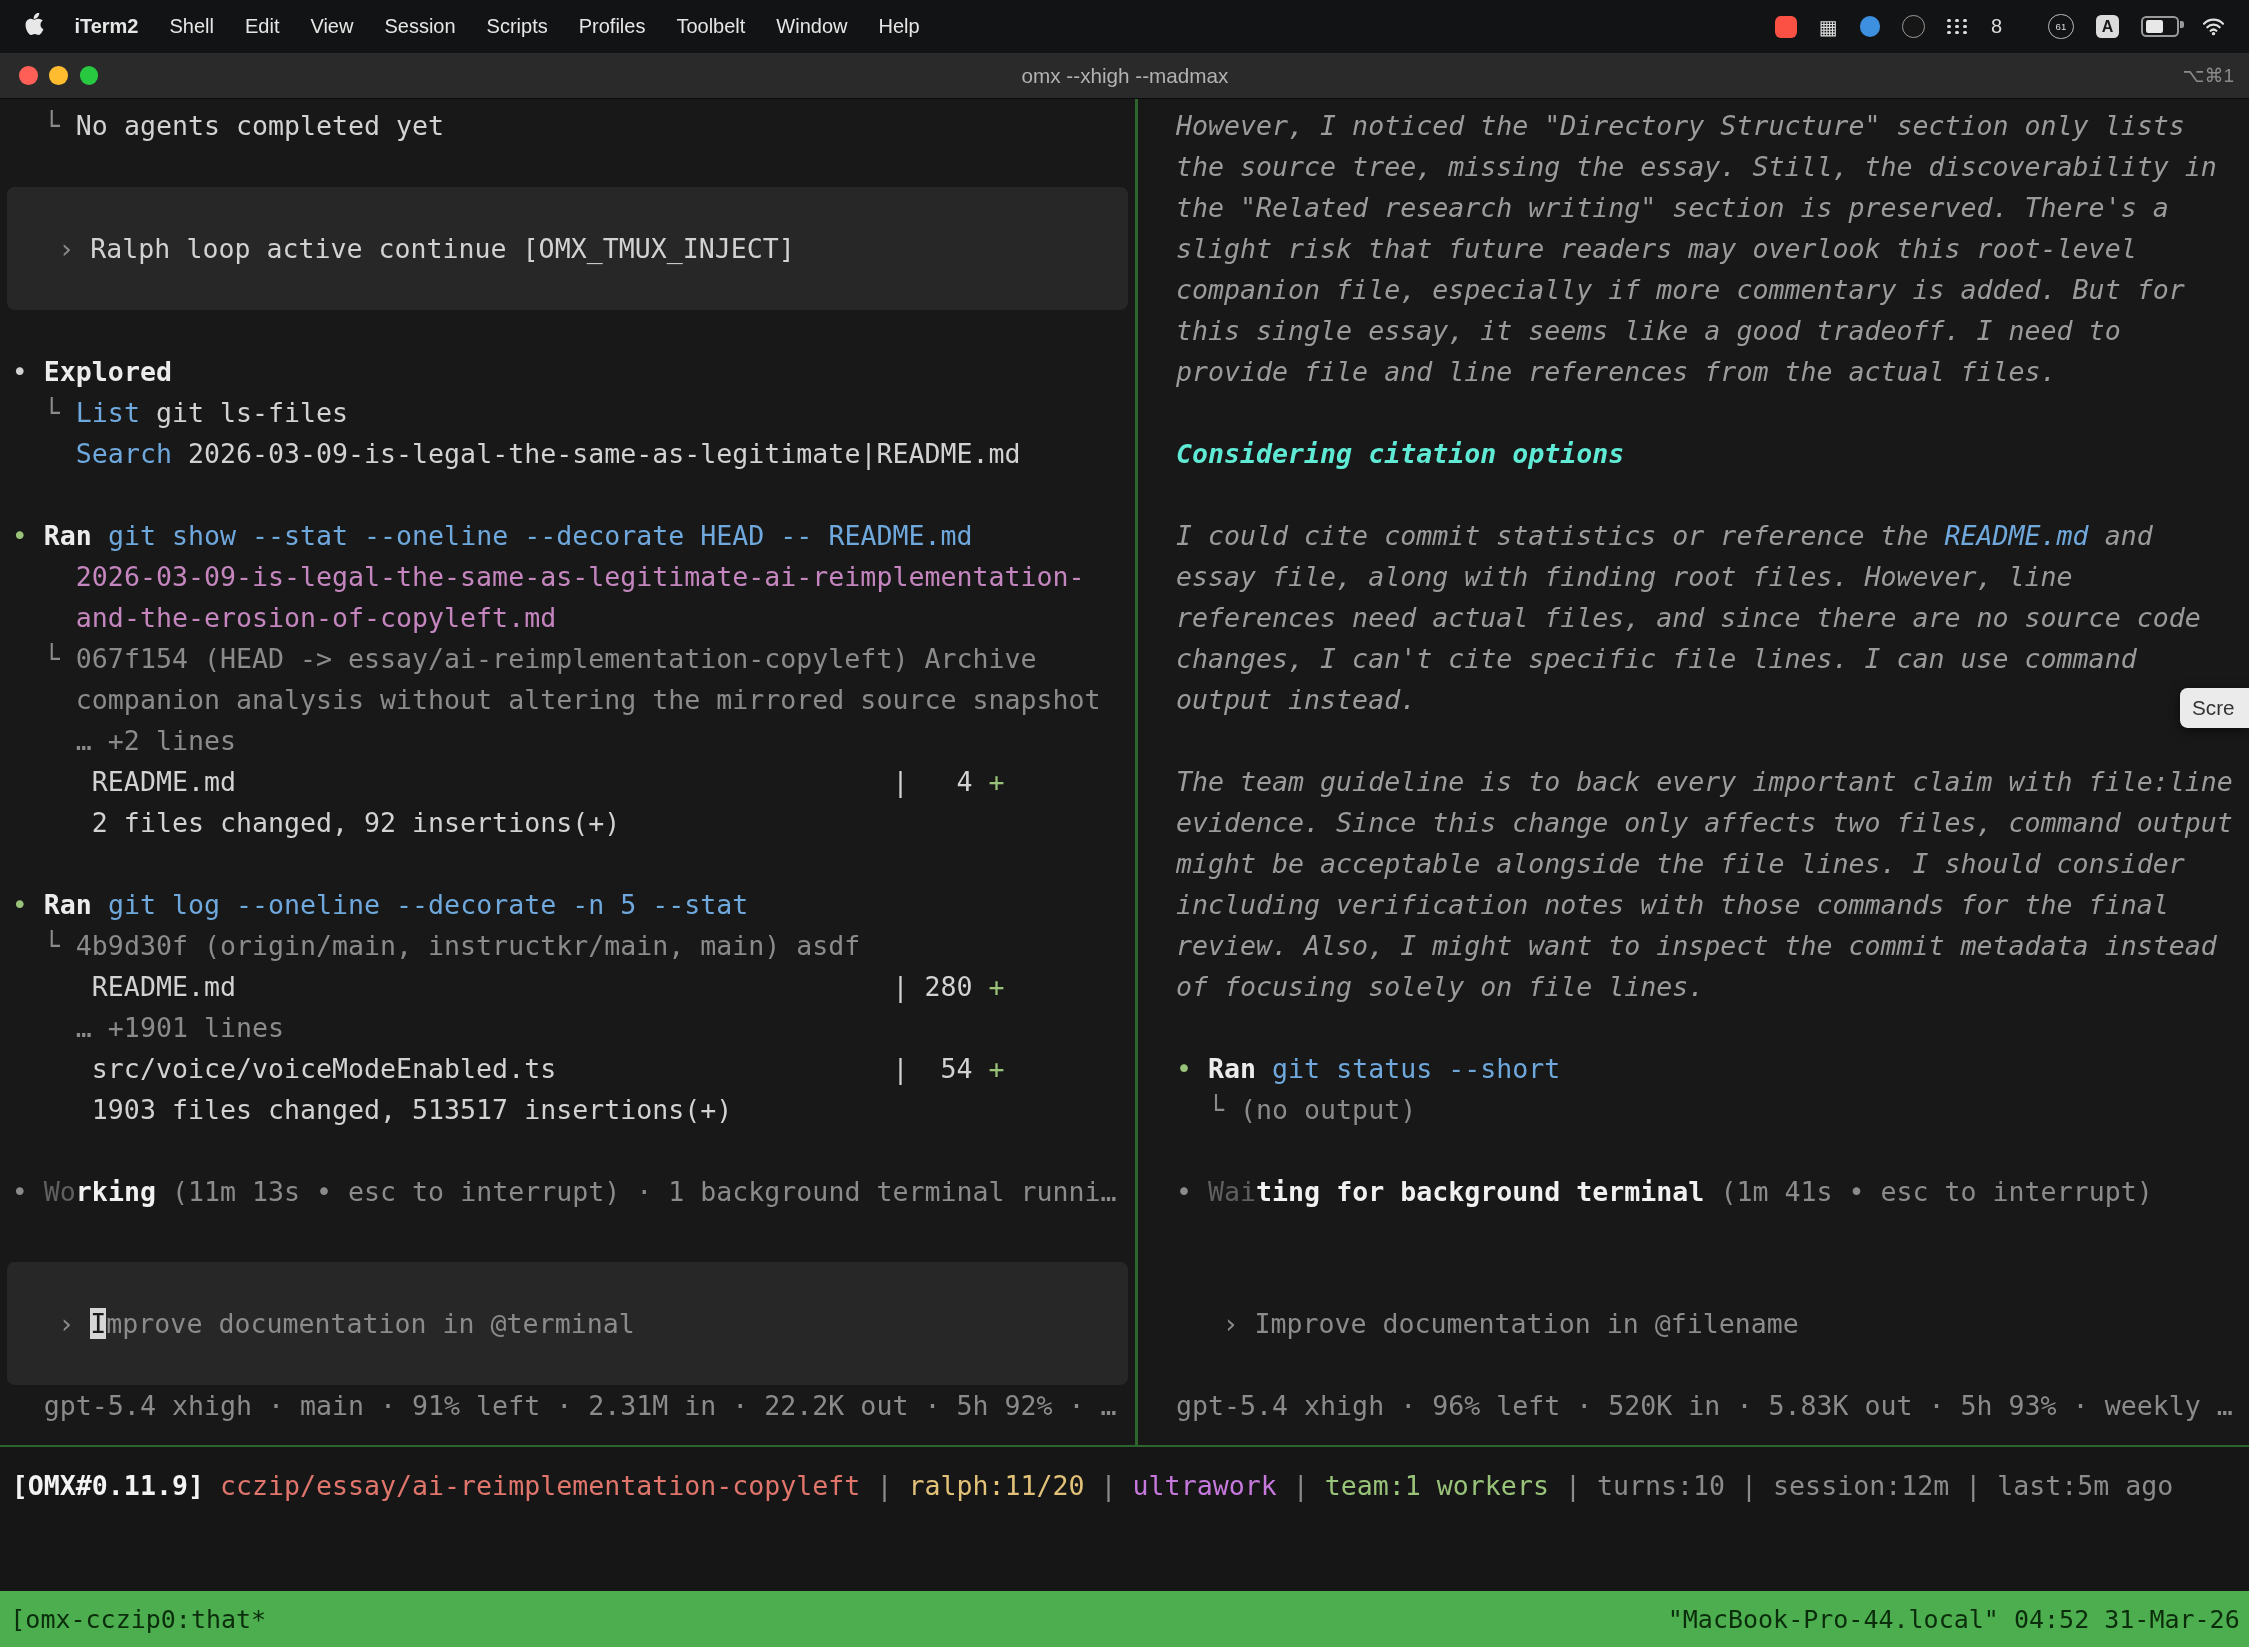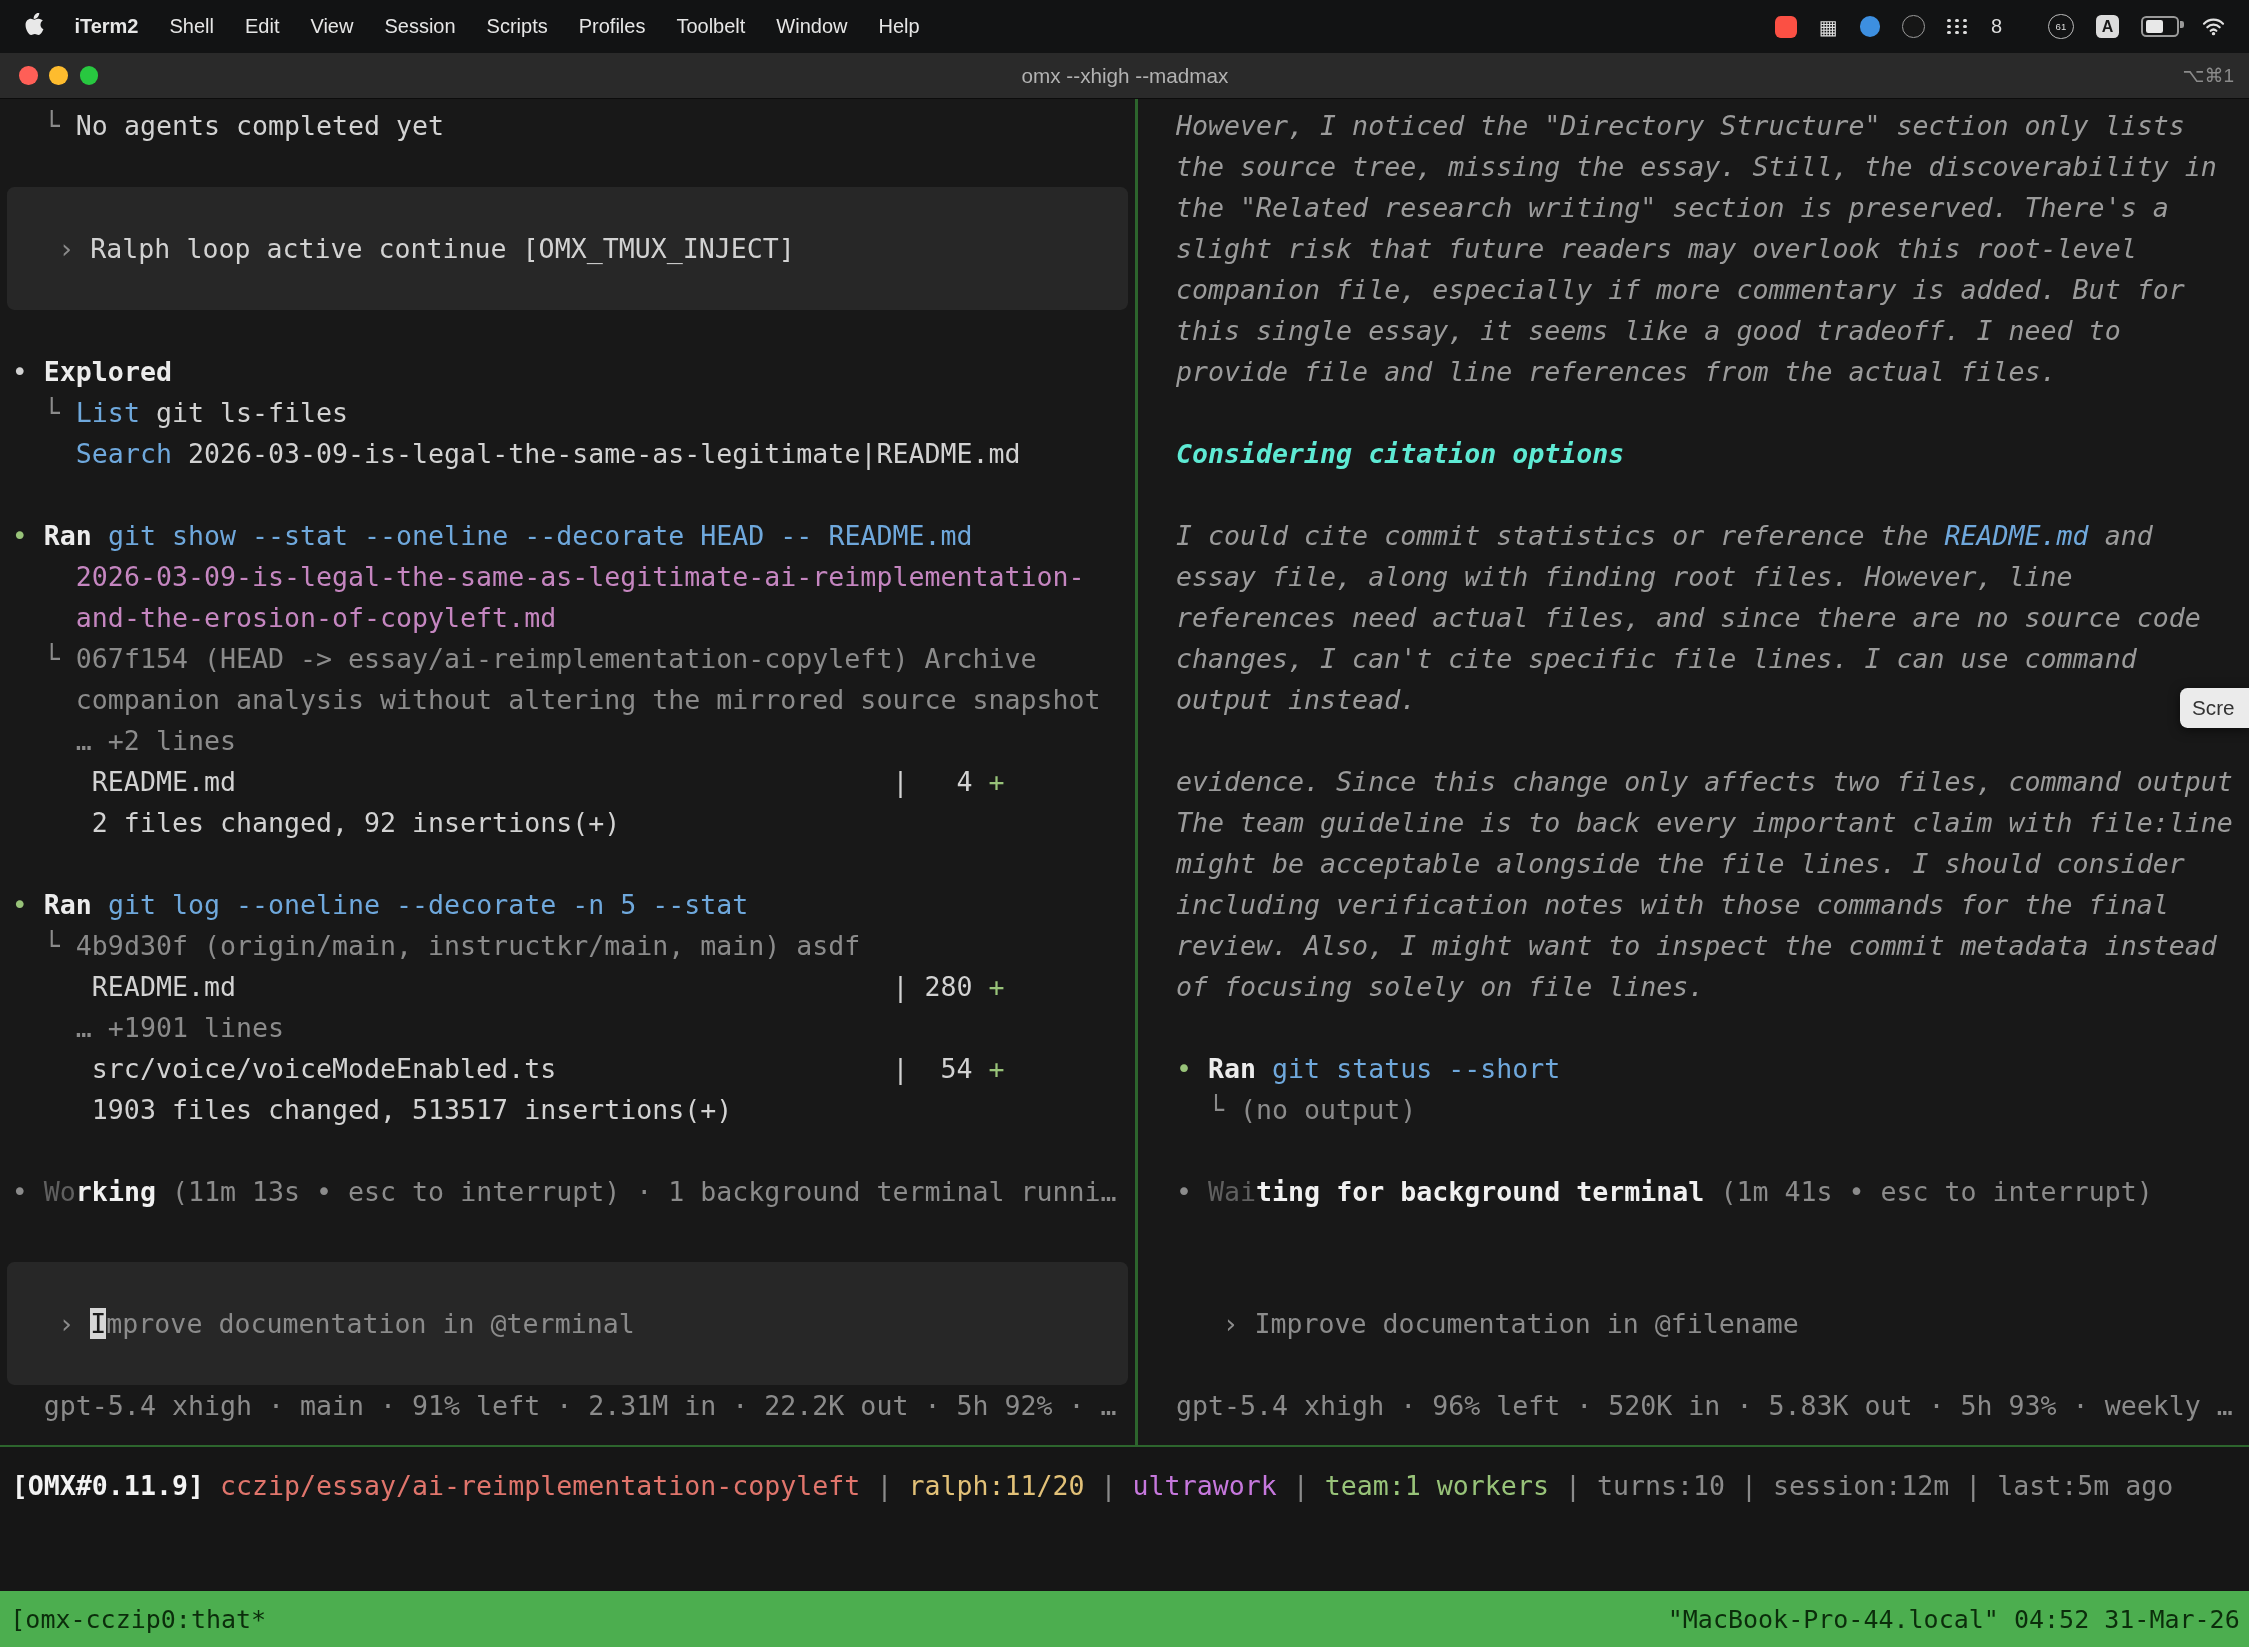--- a/index.html
+++ b/index.html
@@ -214,22 +214,22 @@
         <div class="t-line"><span class="seg-it">provide file and line references from the actual files.</span></div>
         <div class="t-line"></div>
         <div class="t-line"><span class="seg-itb">Considering citation options</span></div>
         <div class="t-line"></div>
         <div class="t-line"><span class="seg-it">I could cite commit statistics or reference the </span><span class="seg-itblue">README.md</span><span class="seg-it"> and</span></div>
         <div class="t-line"><span class="seg-it">essay file, along with finding root files. However, line</span></div>
         <div class="t-line"><span class="seg-it">references need actual files, and since there are no source code</span></div>
         <div class="t-line"><span class="seg-it">changes, I can't cite specific file lines. I can use command</span></div>
         <div class="t-line"><span class="seg-it">output instead.</span></div>
         <div class="t-line"></div>
+        <div class="t-line"><span class="seg-it">The team guideline is to back every important claim with file:line</span></div>
         <div class="t-line"><span class="seg-it">evidence. Since this change only affects two files, command output</span></div>
-        <div class="t-line"><span class="seg-it">The team guideline is to back every important claim with file:line</span></div>
         <div class="t-line"><span class="seg-it">might be acceptable alongside the file lines. I should consider</span></div>
         <div class="t-line"><span class="seg-it">including verification notes with those commands for the final</span></div>
         <div class="t-line"><span class="seg-it">review. Also, I might want to inspect the commit metadata instead</span></div>
         <div class="t-line"><span class="seg-it">of focusing solely on file lines.</span></div>
         <div class="t-line"></div>
         <div class="t-line"><span class="seg-grn">• </span><span class="seg-b">Ran</span><span class="seg-w"> </span><span class="seg-blue">git status --short</span></div>
         <div class="t-line"><span class="seg-dim">  └ </span><span class="seg-dim">(no output)</span></div>
         <div class="t-line"></div>
         <div class="t-line"><span class="seg-dim">• </span><span class="seg-shim1">Wai</span><span class="seg-shimb">ting for background terminal</span><span class="seg-dim"> (1m 41s • esc to interrupt)</span></div>
       </div>

